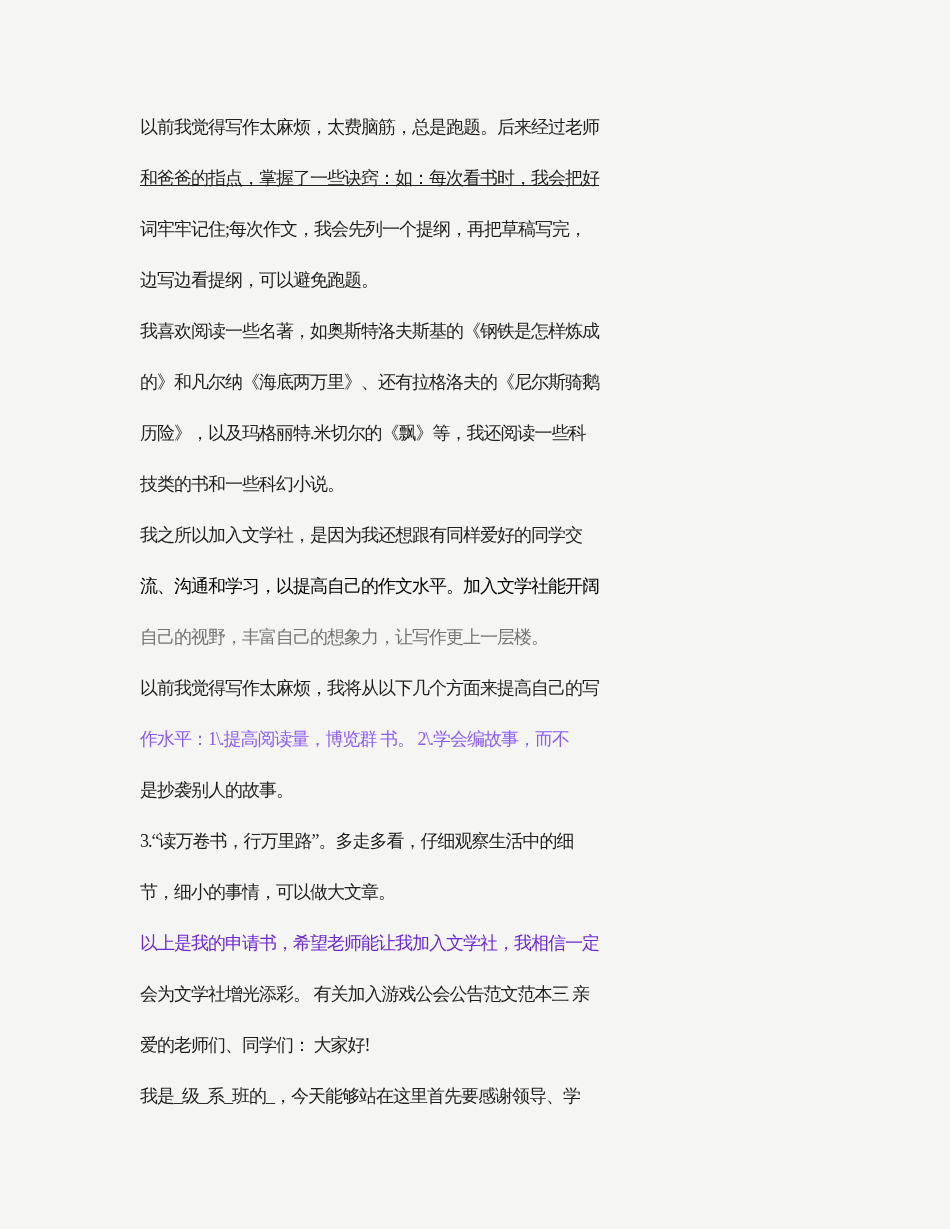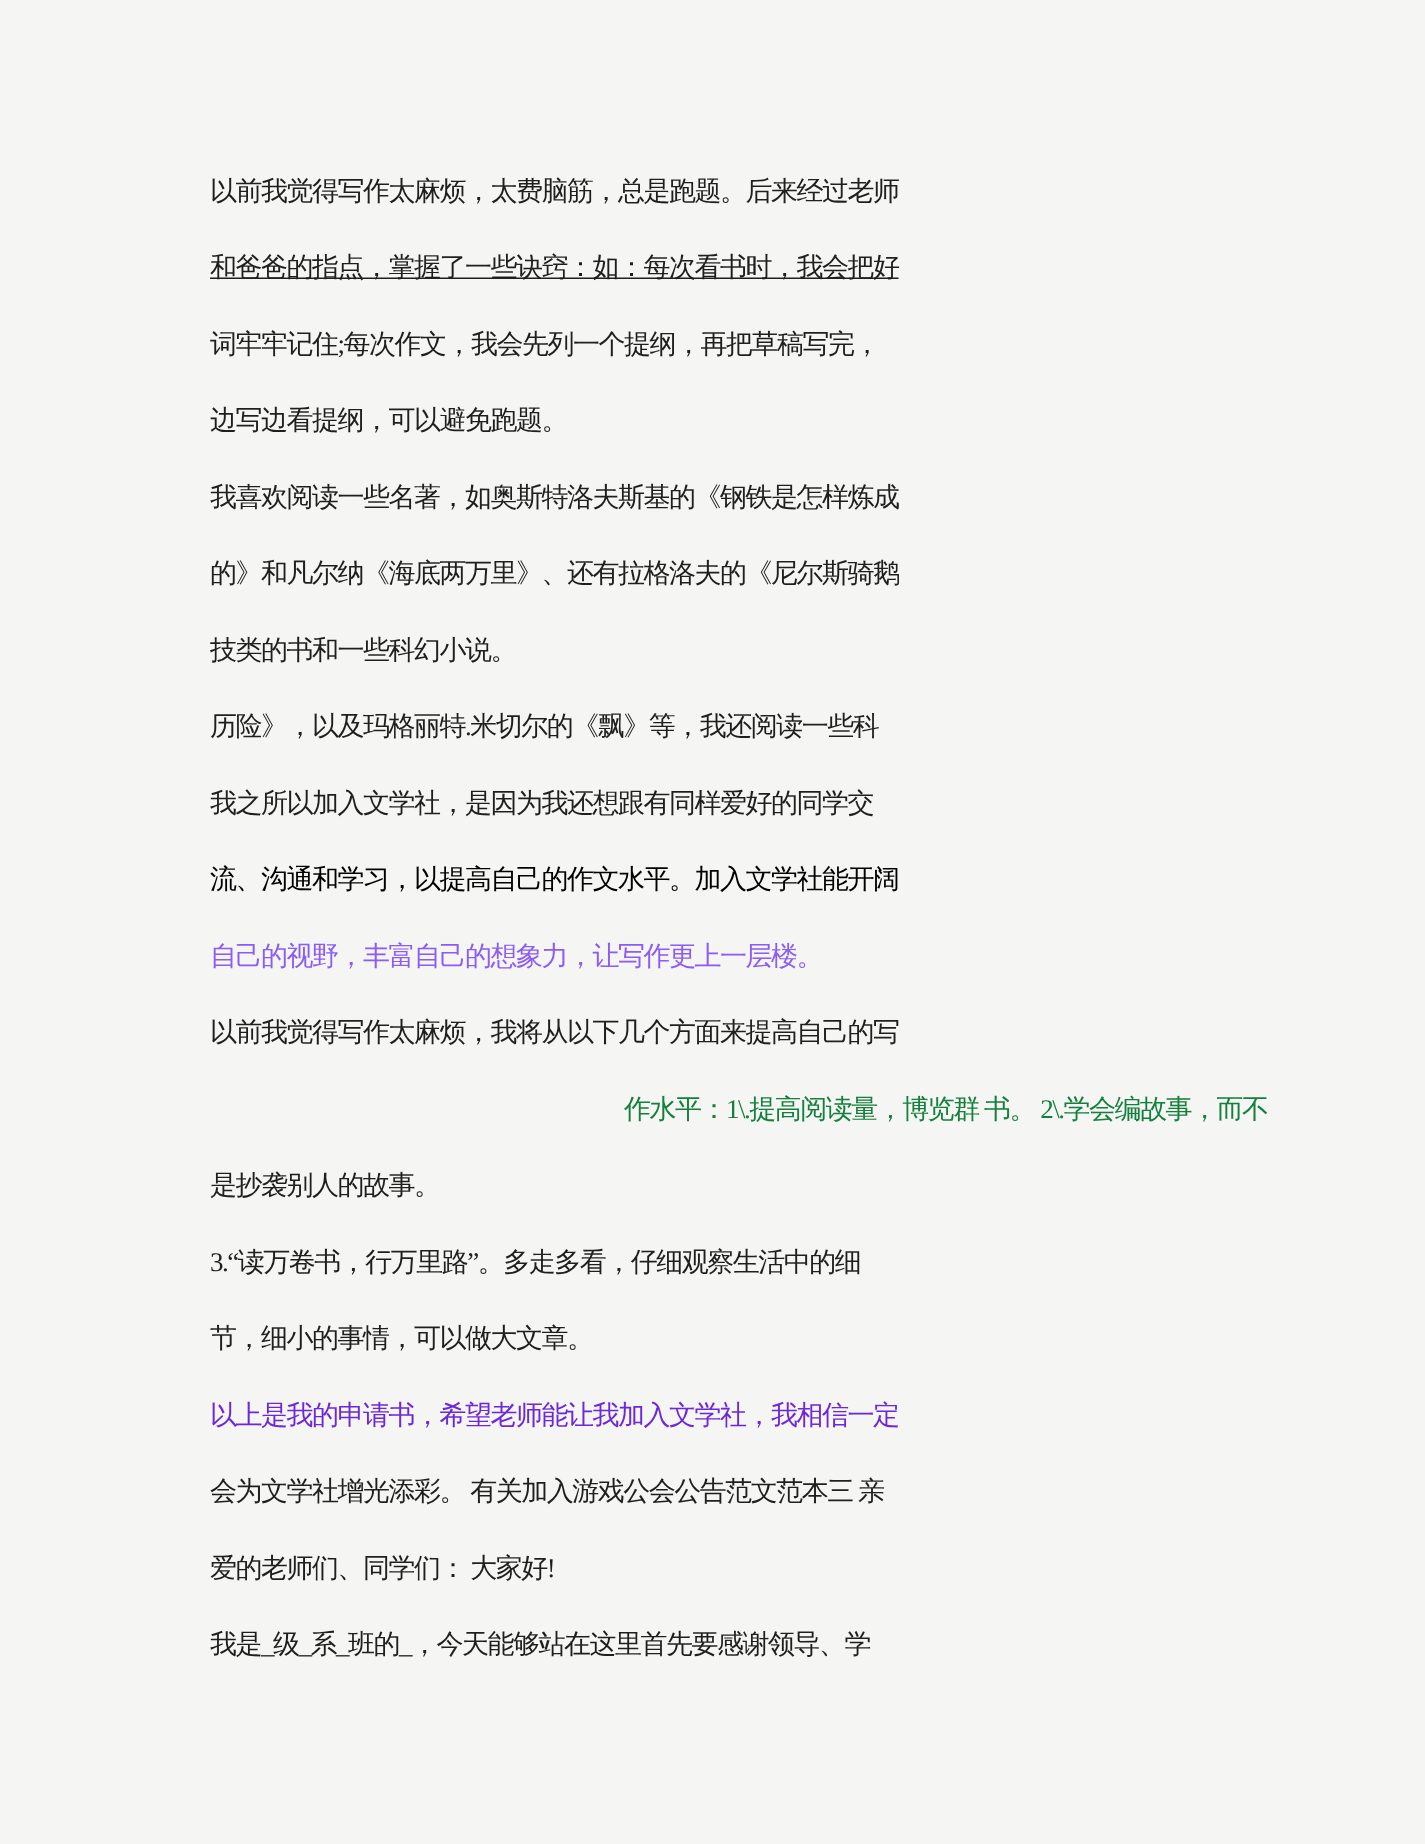--- a/index.html
+++ b/index.html
@@ -41,31 +41,31 @@
   <div id="doc-body">
       <div class="para">
         <div class="line" style="color: rgb(31, 31, 31);">以前我觉得写作太麻烦，太费脑筋，总是跑题。后来经过老师</div>
         <div class="line" style="color: rgb(31, 31, 31); text-decoration: underline;">和爸爸的指点，掌握了一些诀窍：如：每次看书时，我会把好</div>
         <div class="line" style="color: rgb(31, 31, 31);">词牢牢记住;每次作文，我会先列一个提纲，再把草稿写完，</div>
         <div class="line" style="color: rgb(31, 31, 31);">边写边看提纲，可以避免跑题。</div>
       </div>
       <div class="para">
         <div class="line" style="color: rgb(31, 31, 31);">我喜欢阅读一些名著，如奥斯特洛夫斯基的《钢铁是怎样炼成</div>
         <div class="line" style="color: rgb(31, 31, 31);">的》和凡尔纳《海底两万里》、还有拉格洛夫的《尼尔斯骑鹅</div>
+        <div class="line" style="color: rgb(31, 31, 31);">历险》，以及玛格丽特.米切尔的《飘》等，我还阅读一些科</div>
         <div class="line" style="color: rgb(31, 31, 31);">技类的书和一些科幻小说。</div>
-        <div class="line" style="color: rgb(31, 31, 31);">历险》，以及玛格丽特.米切尔的《飘》等，我还阅读一些科</div>
       </div>
       <div class="para">
         <div class="line" style="color: rgb(31, 31, 31);">我之所以加入文学社，是因为我还想跟有同样爱好的同学交</div>
         <div class="line" style="color: #000000;">流、沟通和学习，以提高自己的作文水平。加入文学社能开阔</div>
-        <div class="line" style="color: #8b5cf6;">自己的视野，丰富自己的想象力，让写作更上一层楼。</div>
+        <div class="line" style="color: #737373;">自己的视野，丰富自己的想象力，让写作更上一层楼。</div>
       </div>
       <div class="para">
         <div class="line" style="color: rgb(31, 31, 31);">以前我觉得写作太麻烦，我将从以下几个方面来提高自己的写</div>
-        <div class="line" style="color: #15803d; text-align: right;">作水平：1\.提高阅读量，博览群 书。 2\.学会编故事，而不</div>
+        <div class="line" style="color: #8b5cf6;">作水平：1\.提高阅读量，博览群 书。 2\.学会编故事，而不</div>
         <div class="line" style="color: rgb(31, 31, 31);">是抄袭别人的故事。</div>
       </div>
       <div class="para">
         <div class="line" style="color: rgb(31, 31, 31);">3.“读万卷书，行万里路”。多走多看，仔细观察生活中的细</div>
         <div class="line" style="color: rgb(31, 31, 31);">节，细小的事情，可以做大文章。</div>
       </div>
       <div class="para">
         <div class="line" style="color: #6d28d9;">以上是我的申请书，希望老师能让我加入文学社，我相信一定</div>
         <div class="line" style="color: rgb(31, 31, 31);">会为文学社增光添彩。 有关加入游戏公会公告范文范本三 亲</div>
         <div class="line" style="color: rgb(31, 31, 31);">爱的老师们、同学们： 大家好!</div>

